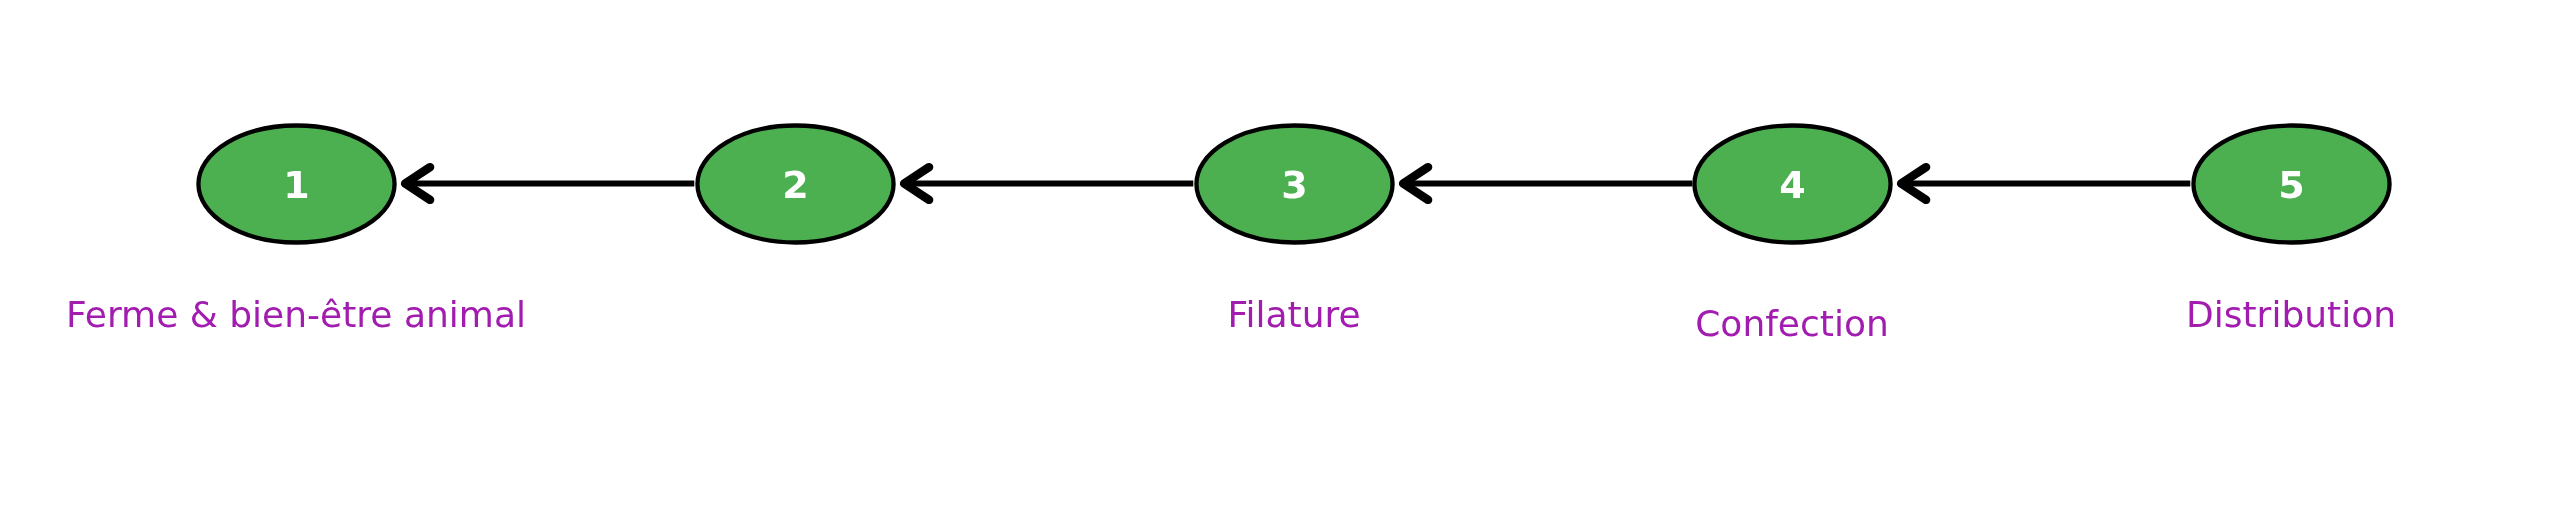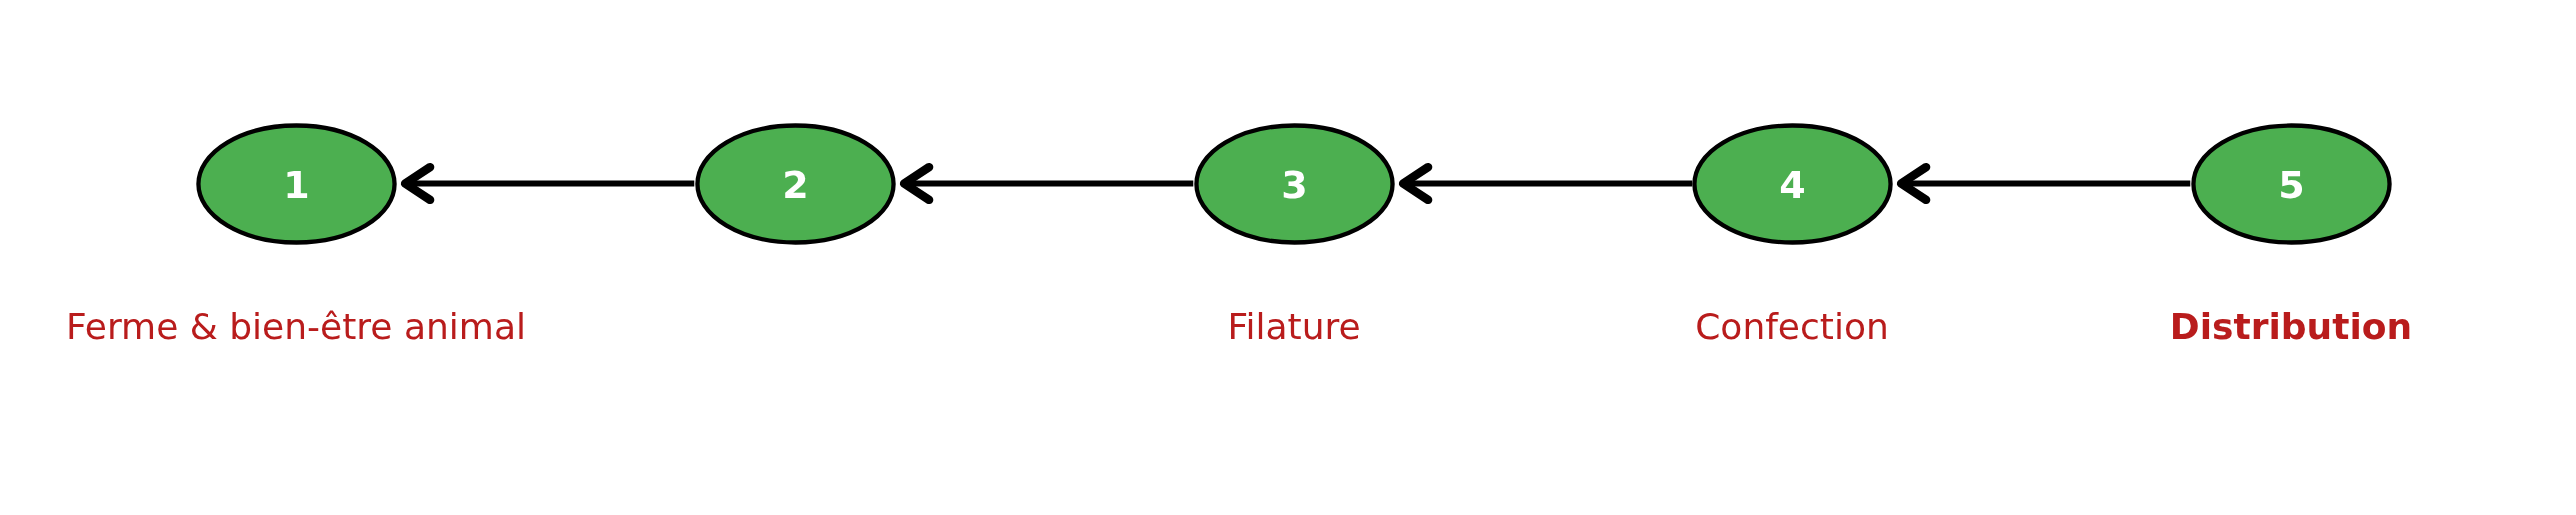--- a/index.html
+++ b/index.html
@@ -41,44 +41,44 @@
     justify-content: center;
     font-size: 38px;
     font-weight: bold;
     color: #ffffff;
     line-height: 1;
     padding-top: 1.7px;
     box-sizing: border-box;
   }
   .stage-label {
     position: absolute;
-    top: 309px;
+    top: 297px;
     transform: translateX(-50%);
     font-size: 36px;
     line-height: 36px;
-    color: #b91c1c;
+    color: #a21caf;
     white-space: nowrap;
   }
   .arrow {
     position: absolute;
     top: 156px;
     width: 302px;
     height: 55px;
   }
   
   .node-1 { left: 195px; }
   .node-2 { left: 694px; }
   .node-3 { left: 1193px; }
   .node-4 { left: 1691px; }
   .node-5 { left: 2190px; }
   .label-1 { left: 296px; }
   .label-2 { left: 795px; }
   .label-3 { left: 1294px; }
-  .label-4 { left: 1792px; }
-  .label-5 { left: 2291px; font-weight: bold; }
+  .label-4 { left: 1792px; margin-top: 9px; }
+  .label-5 { left: 2291px; }
   .arrow-1 { left: 394px; }
   .arrow-2 { left: 893px; }
   .arrow-3 { left: 1392px; }
   .arrow-4 { left: 1890px; }
 </style>
 </head>
 <body>
 
 <div class="canvas">
 

